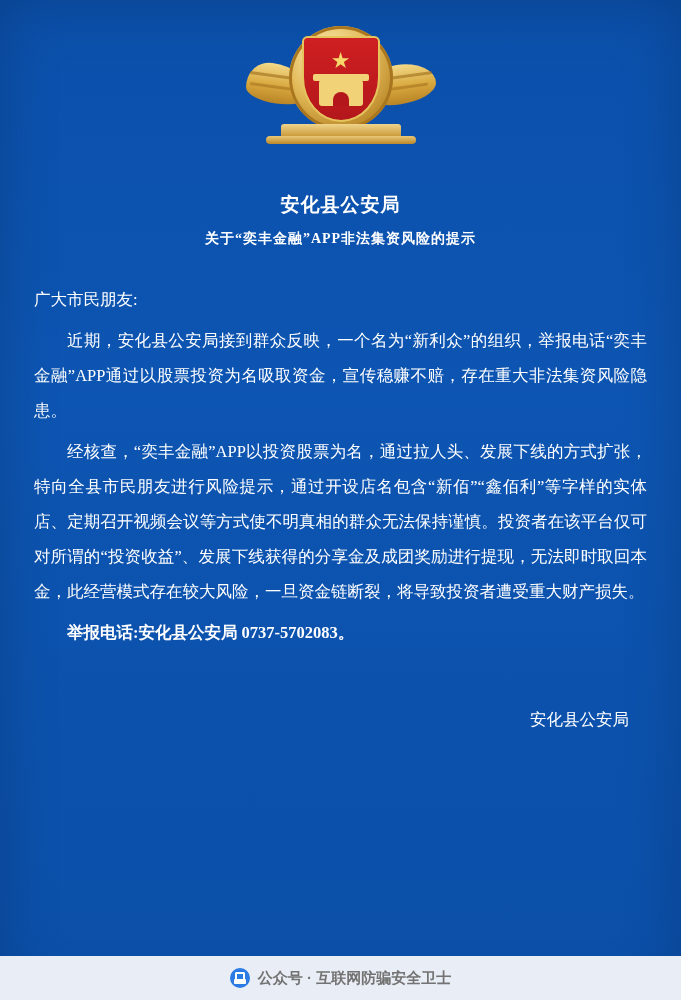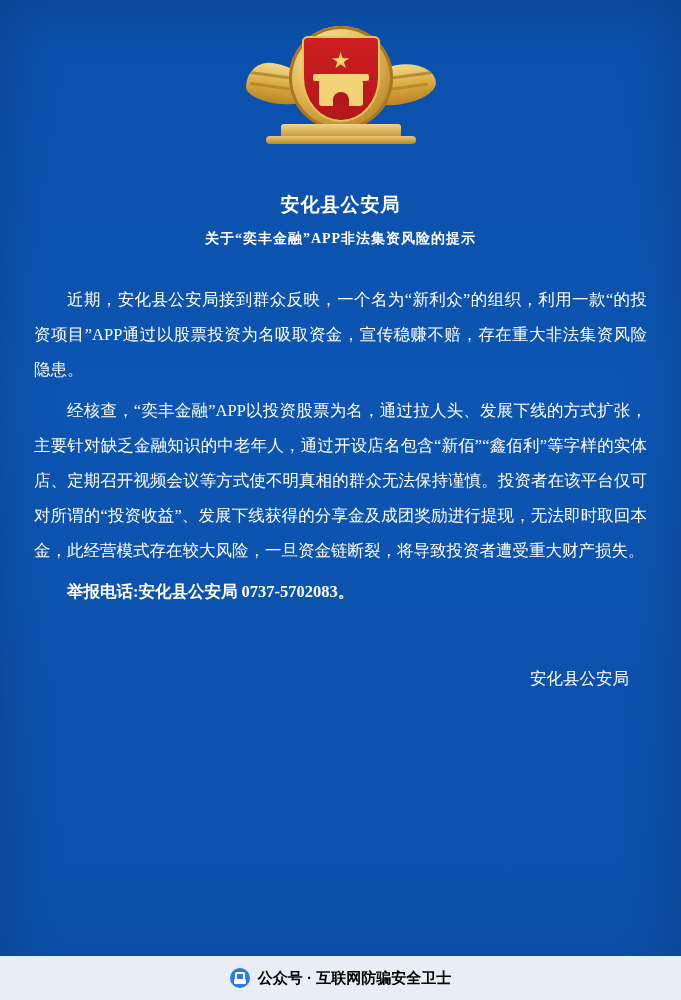--- a/index.html
+++ b/index.html
@@ -247,21 +247,21 @@
     content: "";
     position: absolute;
     left: 4px;
     bottom: 4px;
     width: 12px;
     height: 5px;
     background: #ffffff;
     border-radius: 1px;
   }
   .footer-text {
-    color: #000000;
+    color: #737373;
     font-size: 15px;
     font-weight: bold;
     font-family: "Liberation Sans", sans-serif;
   }
 </style>
 </head>
 <body>
 
 <div class="page">
 
@@ -277,22 +277,23 @@
       <div class="base"></div>
     </div>
   </div>
 
   <div class="titles">
     <div class="title-line">安化县公安局</div>
     <div class="title-line second">关于“奕丰金融”APP非法集资风险的提示</div>
   </div>
 
   <div class="body-copy">
-    <p class="indent">近期，安化县公安局接到群众反映，一个名为“新利众”的组织，利用一款“的投资项目”APP通过以股票投资为名吸取资金，宣传稳赚不赔，存在重大非法集资风险隐患。</p>
-    <p class="indent">经核查，“奕丰金融”APP以投资股票为名，通过拉人头、发展下线的方式扩张，主要针对缺乏金融知识的中老年人，通过开设店名包含“新佰”“鑫佰利”等字样的实体店、定期召开视频会议等方式使不明真相的群众无法保持谨慎。投资者在该平台仅可对所谓的“投资收益”、发展下线获得的分享金及成团奖励进行提现，无法即时取回本金，此经营模式存在较大风险，一旦资金链断裂，将导致投资者遭受重大财产损失。</p>
+    <p class="salutation">广大市民朋友:</p>
+    <p class="indent">近期，安化县公安局接到群众反映，一个名为“新利众”的组织，举报电话“奕丰金融”APP通过以股票投资为名吸取资金，宣传稳赚不赔，存在重大非法集资风险隐患。</p>
+    <p class="indent">经核查，“奕丰金融”APP以投资股票为名，通过拉人头、发展下线的方式扩张，特向全县市民朋友进行风险提示，通过开设店名包含“新佰”“鑫佰利”等字样的实体店、定期召开视频会议等方式使不明真相的群众无法保持谨慎。投资者在该平台仅可对所谓的“投资收益”、发展下线获得的分享金及成团奖励进行提现，无法即时取回本金，此经营模式存在较大风险，一旦资金链断裂，将导致投资者遭受重大财产损失。</p>
     <p class="hotline">举报电话:安化县公安局 0737-5702083。</p>
   </div>
 
   <div class="signature">
     <div>安化县公安局</div>
   </div>
 
   <div class="footer">
     <span class="footer-badge"></span>
     <span class="footer-text">公众号 · 互联网防骗安全卫士</span>

